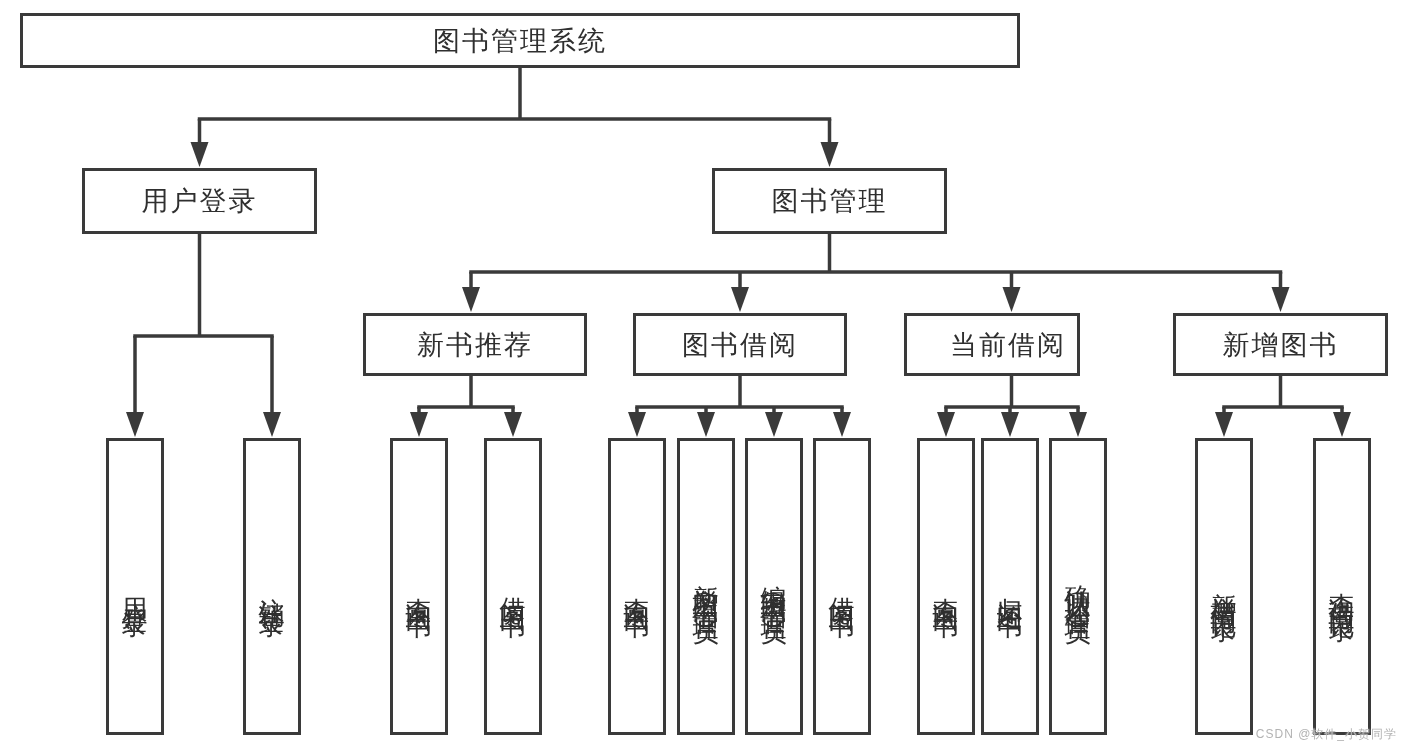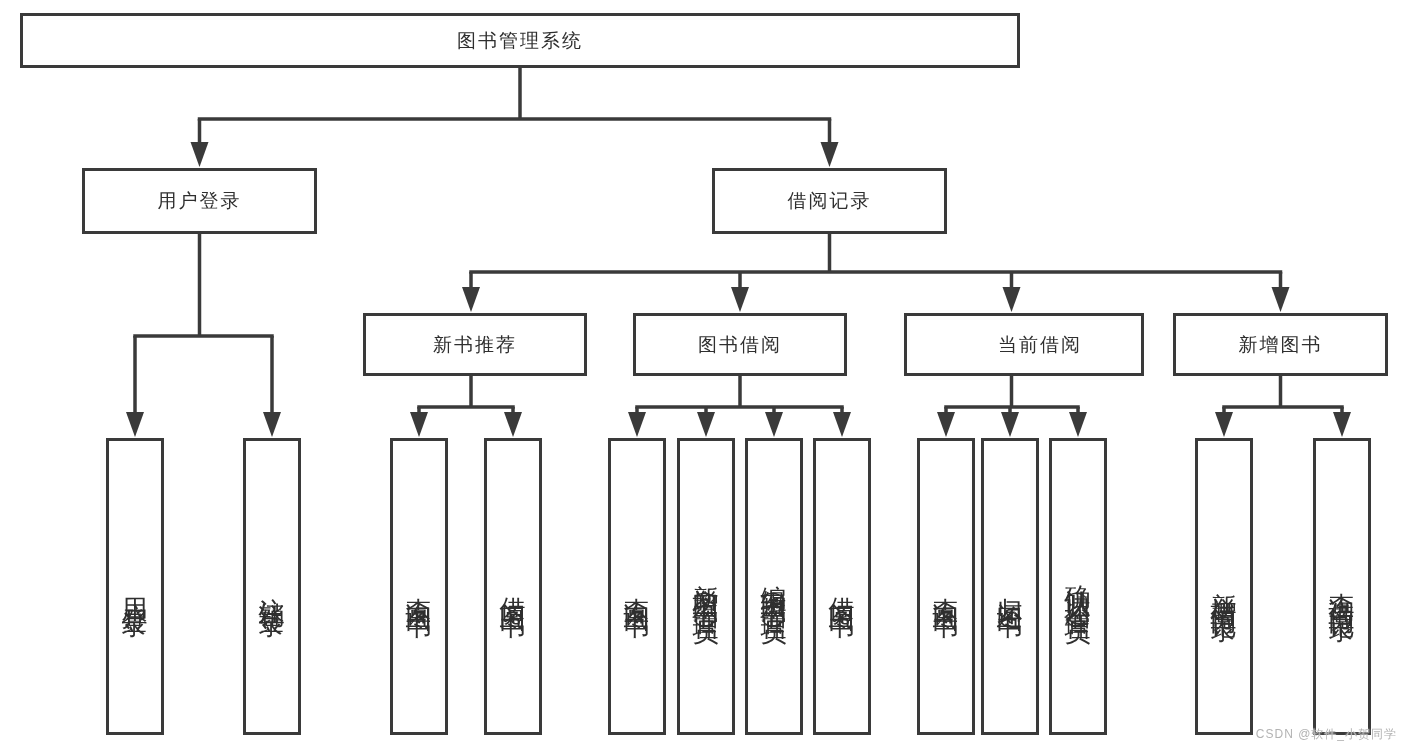--- a/index.html
+++ b/index.html
@@ -24,21 +24,21 @@
   }
   .node {
     position: absolute;
     box-sizing: border-box;
     border: 3px solid var(--line, #3a3a3a);
     background: #ffffff;
     display: flex;
     align-items: center;
     justify-content: center;
     color: var(--text, #2f2f2f);
-    font-size: 19px;
+    font-size: 27px;
     letter-spacing: 2px;
     white-space: nowrap;
   }
   .node.vertical {
     font-size: 26px;
   }
   .node.vertical .label {
     writing-mode: vertical-rl;
     letter-spacing: 5px;
     line-height: 1;
@@ -115,29 +115,29 @@
       <polygon points="1333,412 1351,412 1342,437" fill="#3a3a3a"></polygon>
     </svg>
   <div id="nodes">
       <div class="node" style="left: 20px; top: 13px; width: 1000px; height: 55px;">
         <span class="label">图书管理系统</span>
       </div>
       <div class="node" style="left: 82px; top: 168px; width: 235px; height: 66px;">
         <span class="label">用户登录</span>
       </div>
       <div class="node" style="left: 712px; top: 168px; width: 235px; height: 66px;">
-        <span class="label">借阅记录</span>
+        <span class="label">图书管理</span>
       </div>
       <div class="node" style="left: 363px; top: 313px; width: 224px; height: 63px;">
         <span class="label">新书推荐</span>
       </div>
       <div class="node" style="left: 633px; top: 313px; width: 214px; height: 63px;">
         <span class="label">图书借阅</span>
       </div>
-      <div class="node" style="left: 904px; top: 313px; width: 240px; height: 63px; padding-left: 32px;">
+      <div class="node" style="left: 904px; top: 313px; width: 176px; height: 63px; padding-left: 32px;">
         <span class="label">当前借阅</span>
       </div>
       <div class="node" style="left: 1173px; top: 313px; width: 215px; height: 63px;">
         <span class="label">新增图书</span>
       </div>
       <div class="node vertical" style="left: 106px; top: 438px; width: 58px; height: 297px;">
         <span class="label">用户登录</span>
       </div>
       <div class="node vertical" style="left: 243px; top: 438px; width: 58px; height: 297px;">
         <span class="label">注销登录</span>

